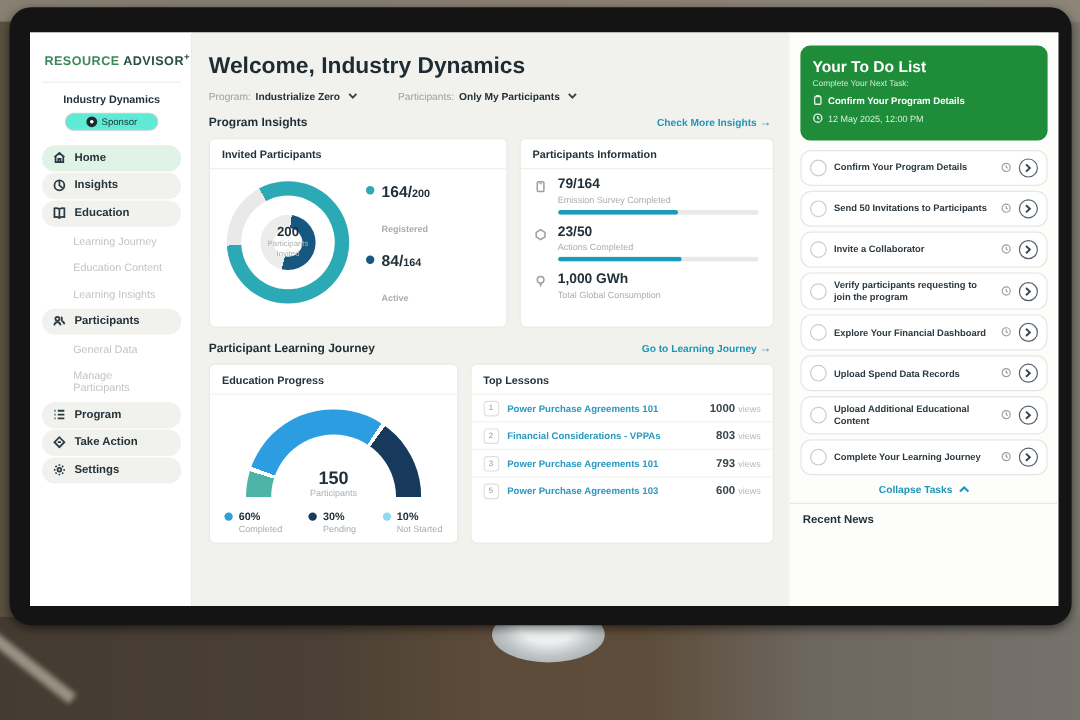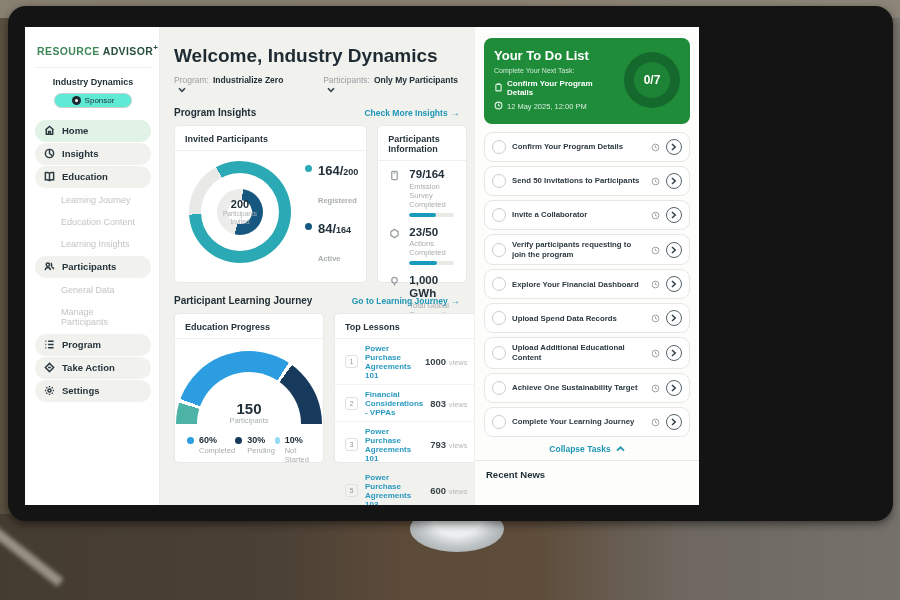--- a/index.html
+++ b/index.html
@@ -9,21 +9,21 @@
     background:linear-gradient(90deg,#59503f 0%,#4c4338 20%,#4f4336 36%,#5e4c3a 50%,#6b5a45 62%,#6f6a63 74%,#7b766f 100%);
   }
   .bg-top{position:absolute;top:0;left:0;width:900px;height:18px;background:#90887a;opacity:.85;}
   .bg-bottom{position:absolute;bottom:0;left:0;width:900px;height:86px;
     background:linear-gradient(90deg,#453c31 0%,#4a4035 30%,#5d4b39 45%,#5e4d3b 60%,#6d675f 75%,#76716b 100%);}
   .bg-streak{position:absolute;left:-20px;bottom:40px;width:90px;height:10px;background:#cfc9ba;transform:rotate(38deg);opacity:.6;filter:blur(2px);}
   .stand{position:absolute;left:410px;top:506px;width:94px;height:46px;border-radius:50%;z-index:1;
     background:radial-gradient(ellipse at 50% 32%,#edf0f0 0 34%,#c2c7c9 58%,#8f9497 100%);}
   .monitor{position:absolute;left:8px;top:6px;width:885px;height:515px;background:#141414;border-radius:18px;z-index:2;
     box-shadow:0 3px 8px rgba(0,0,0,.5);}
-  .screen{position:absolute;left:17px;top:21px;width:674px;height:478px;background:#ffffff;overflow:hidden;display:flex;}
+  .screen{position:absolute;left:17px;top:21px;width:857px;height:478px;background:#ffffff;overflow:hidden;display:flex;}
 
   
   .sidebar{width:135px;min-width:135px;background:#ffffff;border-right:1px solid #ececea;padding:14px 8px 0 10px;box-sizing:border-box;}
   .logo{font-size:10.5px;font-weight:bold;letter-spacing:.4px;margin:2px 0 10px 2px;white-space:nowrap;}
   .logo .l1{color:#3e8758;}
   .logo .l2{color:#26503b;}
   .logo .plus{color:#26503b;font-size:8px;vertical-align:super;}
   .sb-divider{height:1px;background:#eeeeec;margin:0 0 9px 0;}
   .org-name{text-align:center;font-size:9px;font-weight:bold;color:#24323a;margin-bottom:6px;}
   .badge{display:flex;align-items:center;gap:4px;justify-content:center;width:64px;margin:0 auto 12px;
@@ -421,25 +421,20 @@
           <span>Confirm Your Program Details</span>
         </div>
         <div class="todo-date">
           <span class="g-ico"><svg viewBox="0 0 12 12">
                   <circle cx="6" cy="6" r="4.5"></circle>
                   <path d="M6 3.5V6l1.8 1"></path>
                 </svg></span>
           <span>12 May 2025, 12:00 PM</span>
         </div>
       </div>
-      <div class="todo-ring">
-        <div class="todo-ring-in">
-              <span>0/7</span>
-            </div>
-      </div>
     </div>
 
     <div class="tasks">
       <div class="task">
         <span class="task-check"></span>
         <span class="task-label">Confirm Your Program Details</span>
         <span class="task-clock"><svg viewBox="0 0 12 12">
                 <circle cx="6" cy="6" r="4.5"></circle>
                 <path d="M6 3.5V6l1.8 1"></path>
               </svg></span>
@@ -510,33 +505,20 @@
               </svg></span>
         <span class="task-go">
               <svg viewBox="0 0 6 8">
                 <path d="M1 1l3.2 3L1 7"></path>
               </svg>
             </span>
       </div>
       <div class="task">
         <span class="task-check"></span>
         <span class="task-label">Upload Additional Educational Content</span>
-        <span class="task-clock"><svg viewBox="0 0 12 12">
-                <circle cx="6" cy="6" r="4.5"></circle>
-                <path d="M6 3.5V6l1.8 1"></path>
-              </svg></span>
-        <span class="task-go">
-              <svg viewBox="0 0 6 8">
-                <path d="M1 1l3.2 3L1 7"></path>
-              </svg>
-            </span>
-      </div>
-      <div class="task">
-        <span class="task-check"></span>
-        <span class="task-label">Achieve One Sustainability Target</span>
         <span class="task-clock"><svg viewBox="0 0 12 12">
                 <circle cx="6" cy="6" r="4.5"></circle>
                 <path d="M6 3.5V6l1.8 1"></path>
               </svg></span>
         <span class="task-go">
               <svg viewBox="0 0 6 8">
                 <path d="M1 1l3.2 3L1 7"></path>
               </svg>
             </span>
       </div>

